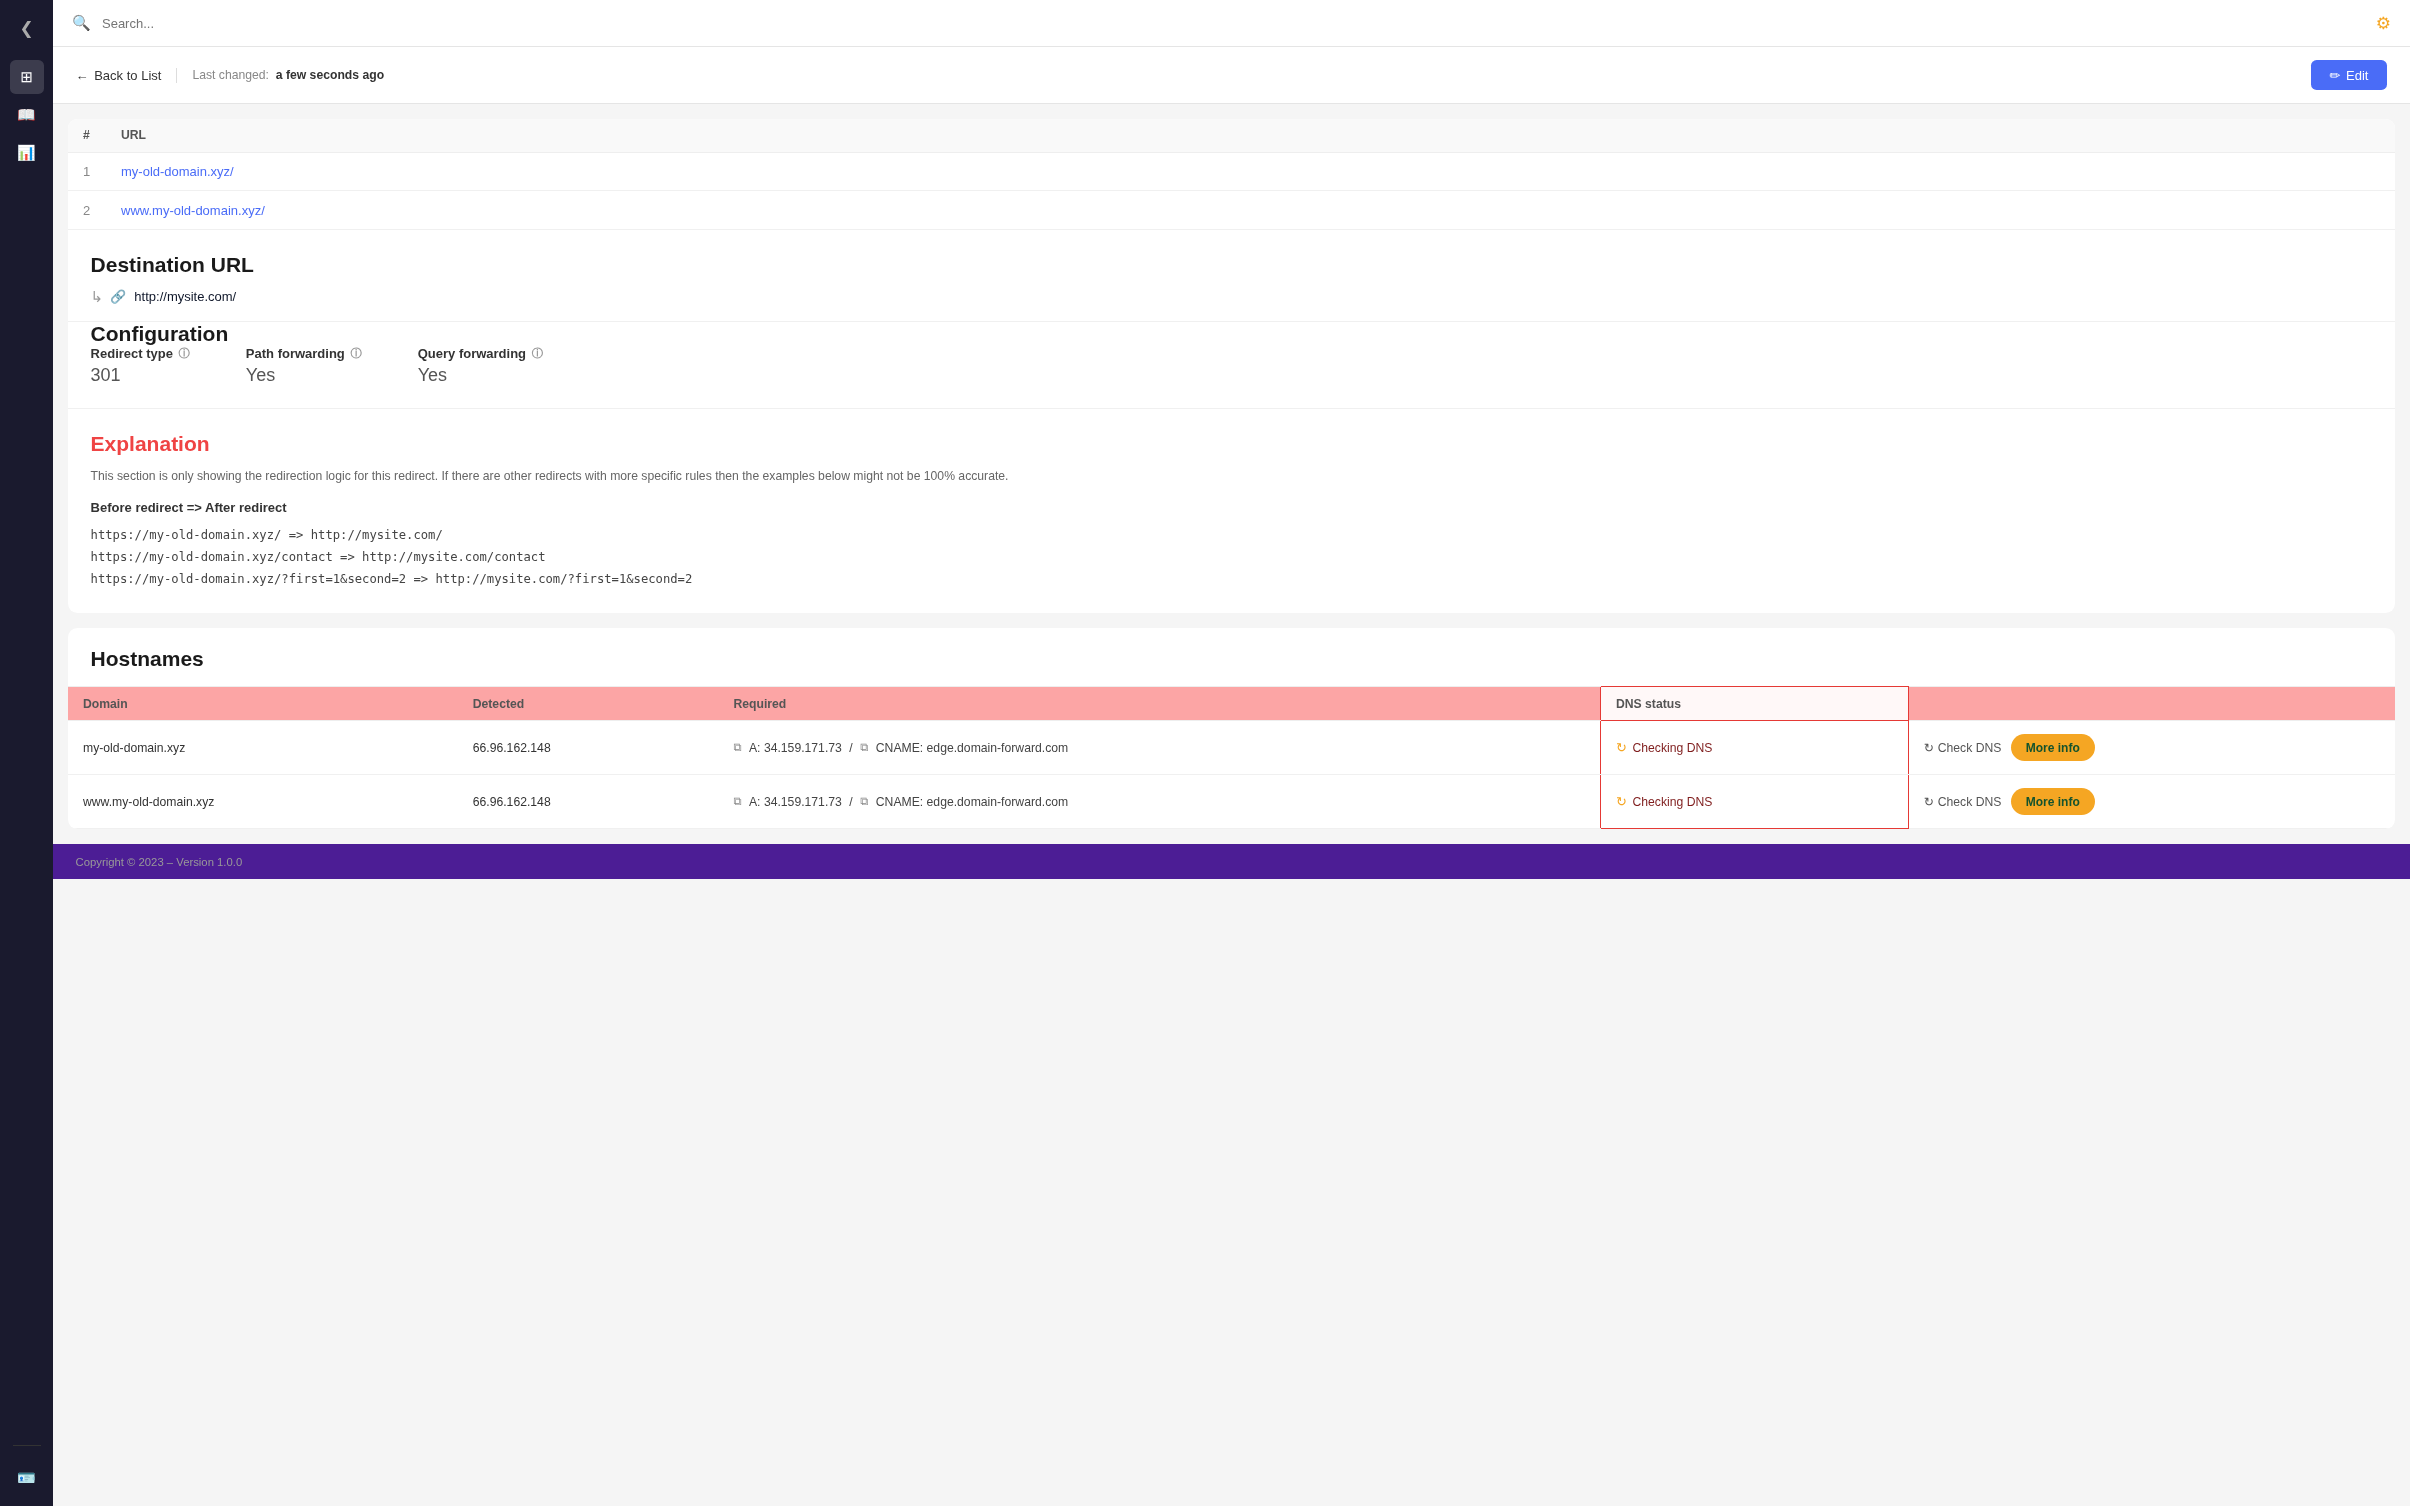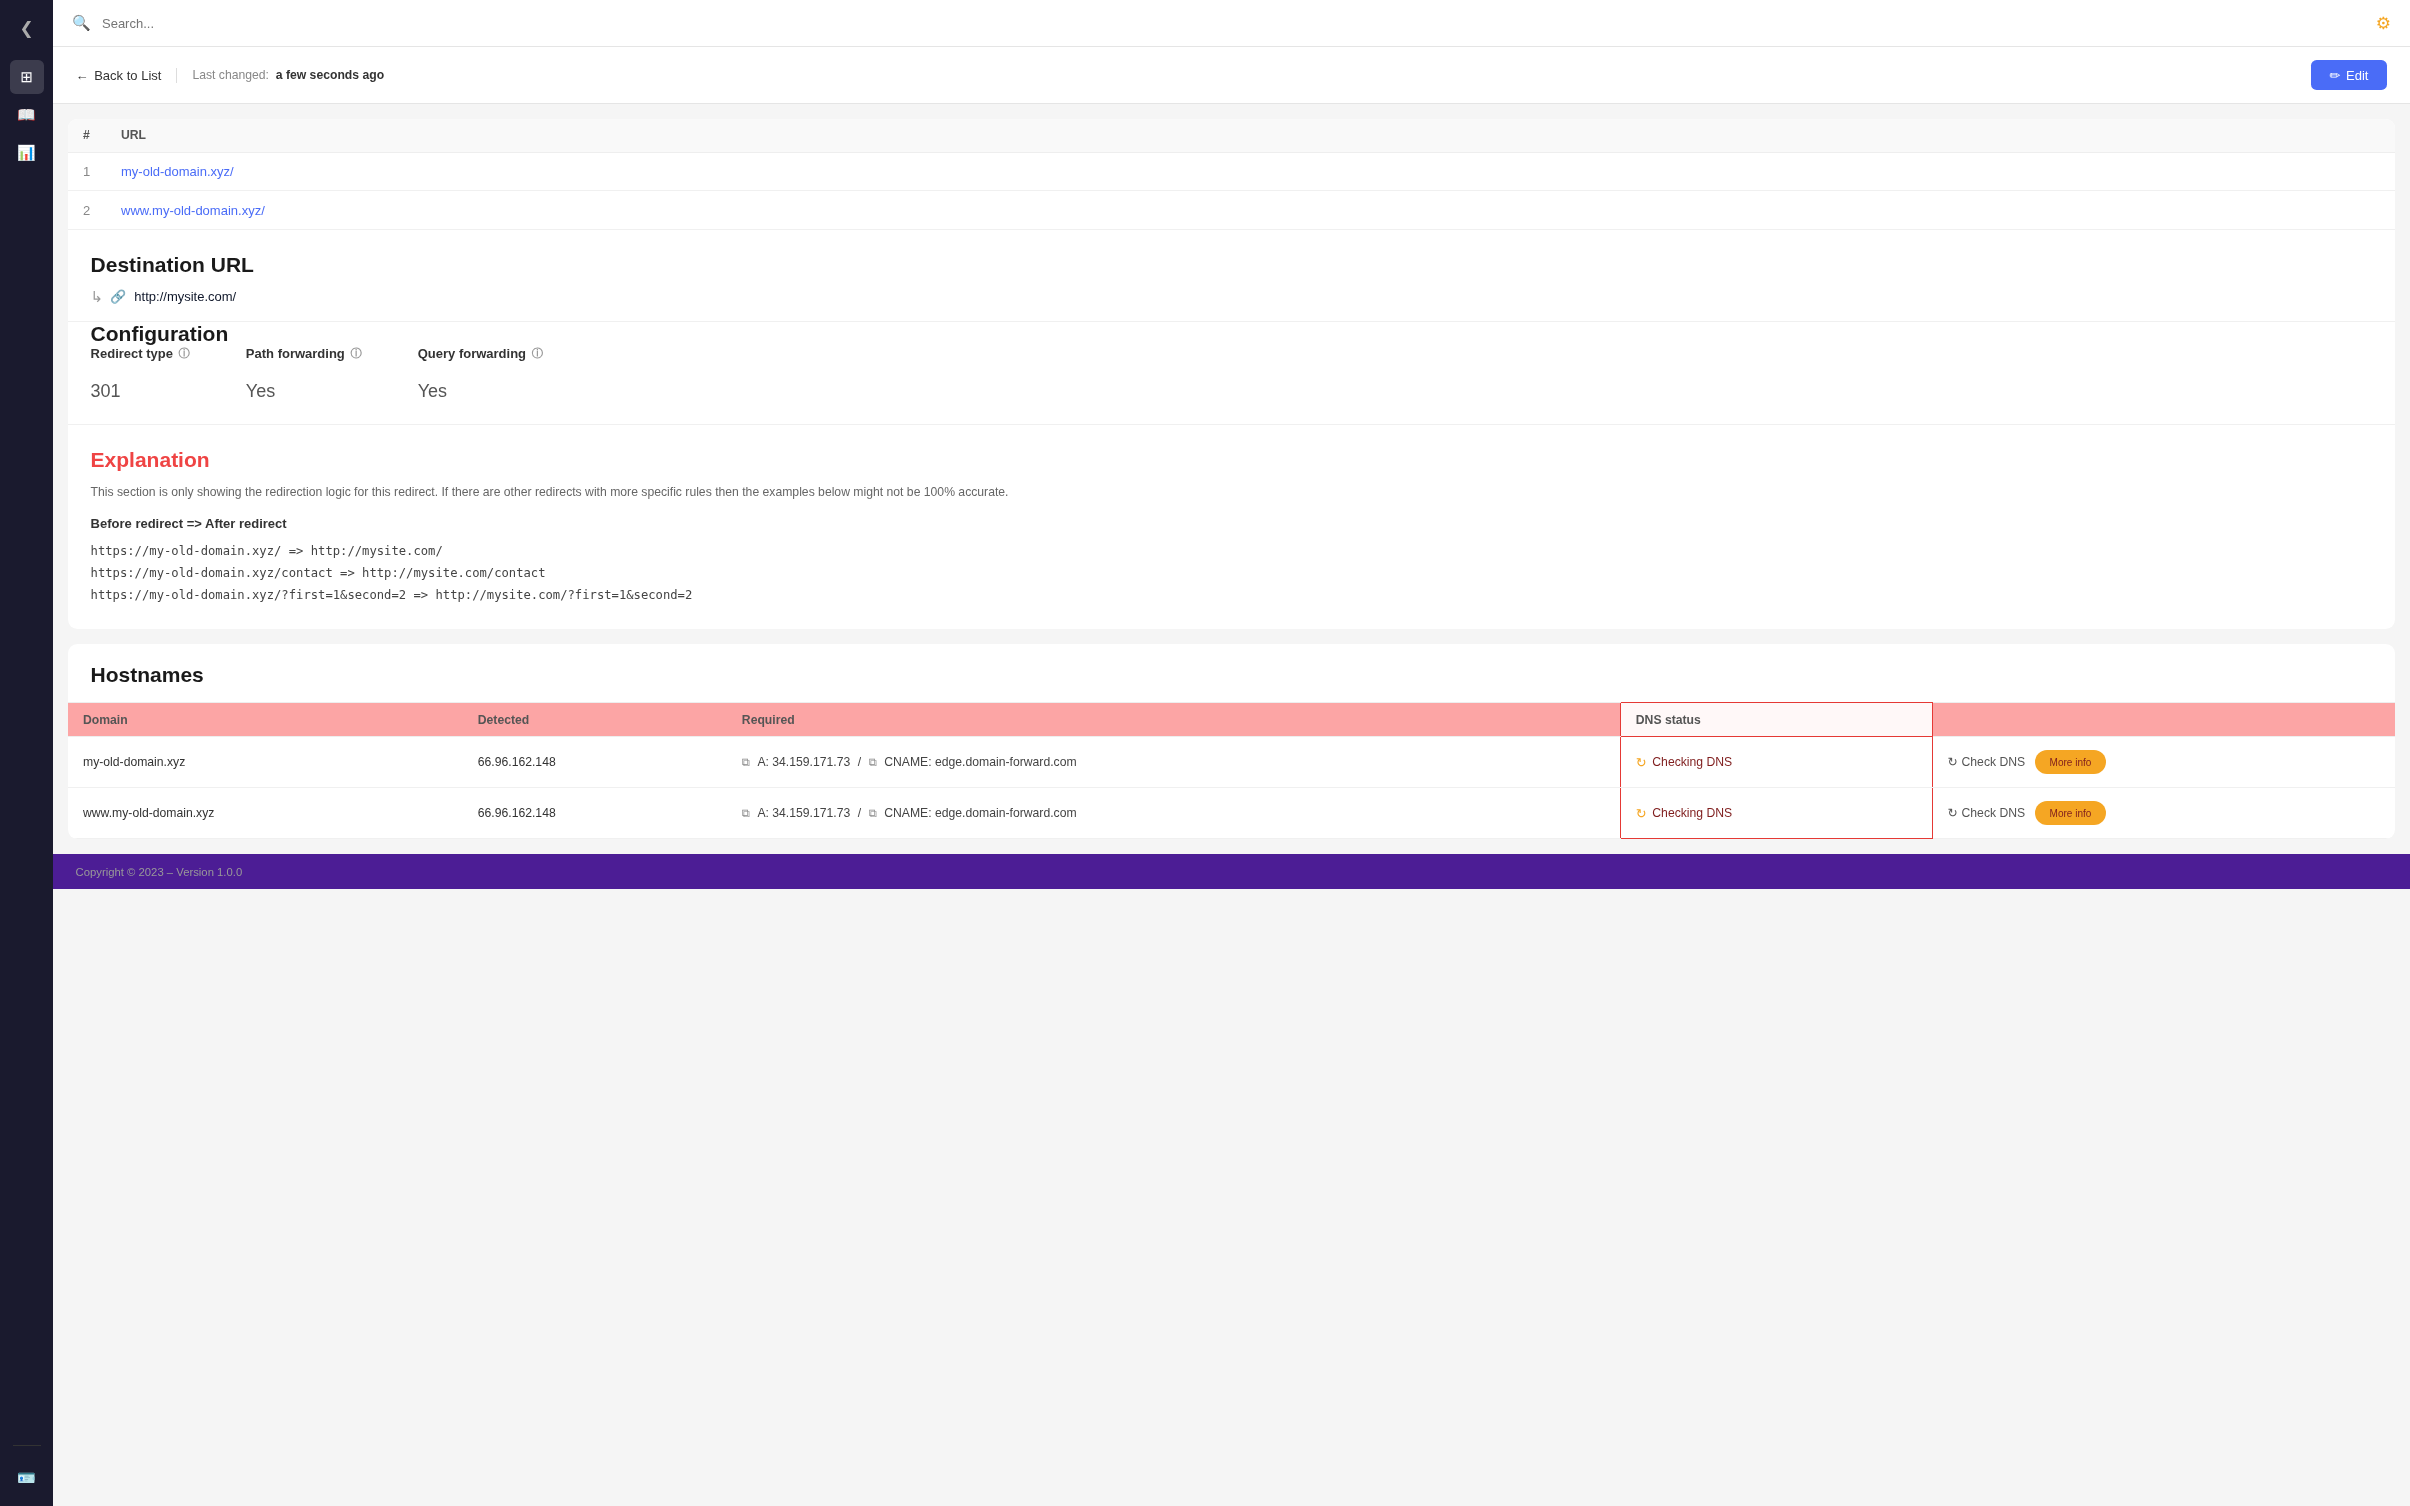--- a/index.html
+++ b/index.html
@@ -135,21 +135,21 @@
     .section-title { font-size: 21px; font-weight: 700; color: #1a1a1a; margin-bottom: 11.3px; }
     .destination-row { display: flex; align-items: center; gap: 7.5px; color: #555; font-size: 13px; }
     .dest-arrow { color: #999; font-size: 15px; }
     .link-icon { color: #666; font-size: 13px; }
     .dest-url { color: #0f172a; }
 
     .config-section { padding: 0 22.6px 22.6px 22.6px; }
     .config-title { font-size: 21px; font-weight: 700; color: #1a1a1a; }
     .config-grid { display: flex; gap: 56px; }
     .config-col {}
-    .config-label { font-size: 13px; font-weight: 600; color: #333; display: flex; align-items: center; gap: 5.6px; margin-bottom: 20px; }
+    .config-label { font-size: 13px; font-weight: 600; color: #333; display: flex; align-items: center; gap: 5.6px; margin-bottom: 4px; }
     .config-value { font-size: 18px; color: #555; }
     .info-icon { font-size: 11.3px; color: #999; cursor: pointer; }
 
     .divider { height: 0.9px; background: #f0f0f0; margin: 0 0 0 0; }
 
     
     .explanation-section { padding: 22.6px 22.6px 22.6px 22.6px; }
     .expl-title { font-size: 21px; font-weight: 700; color: #ef4444; margin-bottom: 11.3px; }
     .expl-desc { font-size: 12.2px; color: #666; margin-bottom: 15px; line-height: 1.5; }
     .expl-subtitle { font-size: 13px; font-weight: 700; color: #333; margin-bottom: 9.4px; }
@@ -197,26 +197,26 @@
     .copy-icon { cursor: pointer; color: #888; font-size: 11.3px; }
     .dns-status-cell { display: flex; align-items: center; gap: 5.6px; }
     .spinner-icon { color: #f5a623; font-size: 13px; animation: spin 1s linear infinite; }
     @keyframes spin { from { transform: rotate(0deg); } to { transform: rotate(360deg); } }
     .checking-text { color: #7f1d1d; font-size: 12.2px; font-weight: 500; }
     .action-cell { display: flex; align-items: center; gap: 9.4px; white-space: nowrap; }
     .check-dns-link { display: flex; align-items: center; gap: 3.8px; font-size: 12.2px; color: #555; cursor: pointer; }
     .refresh-icon { font-size: 12.2px; color: #555; }
     .more-info-btn {
       background: #f5a623;
-      color: #7f1d1d;
+      color: #14532d;
       border: none;
       padding: 6.6px 15px;
       border-radius: 19px;
-      font-size: 10px;
-      font-weight: 400;
+      font-size: 12px;
+      font-weight: 700;
       cursor: pointer;
     }
 
     
     .footer { padding: 11.3px 22.6px; font-size: 11.3px; color: #999; background: #4c1d95; }
   </style>
 </head>
 <body>
 
 <div class="sidebar">

